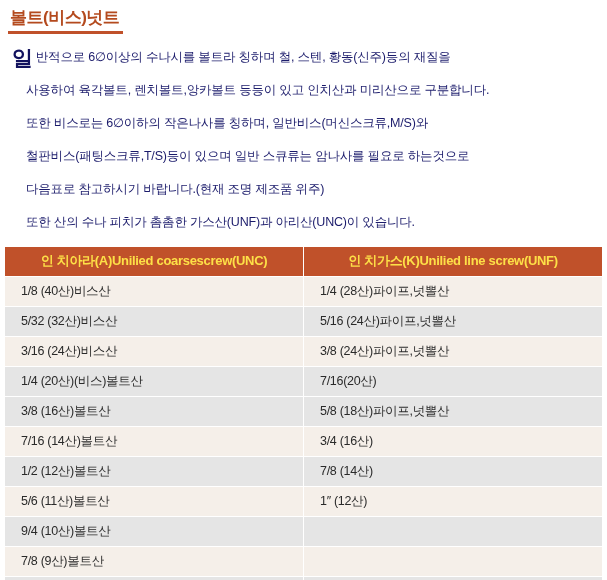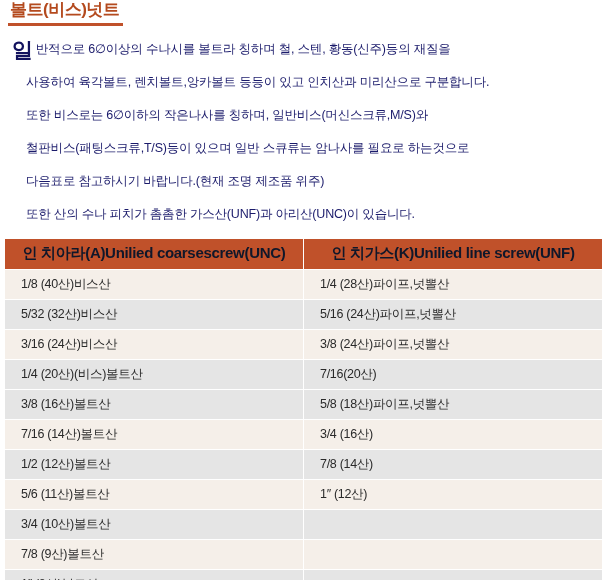--- a/index.html
+++ b/index.html
@@ -15,21 +15,21 @@
     overflow: hidden;
   }
   .page {
     position: relative;
     width: 607px;
     height: 580px;
     box-sizing: border-box;
   }
   
   .title-wrap {
-    padding: 0 0 0 8px;
+    padding: 8px 0 0 8px;
   }
   .title {
     display: inline-block;
     font-size: 17px;
     font-weight: bold;
     color: #b44a1e;
     letter-spacing: -0.5px;
     border-bottom: 3px solid #c0512a;
     padding: 0 4px 3px 2px;
     line-height: 20px;
@@ -60,22 +60,22 @@
     margin-top: 12px;
     padding: 0 4px;
   }
   table.spec {
     width: 100%;
     border-collapse: collapse;
     table-layout: fixed;
   }
   table.spec th {
     background: #c0512a;
-    color: #0f172a;
-    font-size: 15px;
+    color: #fde047;
+    font-size: 13px;
     font-weight: bold;
     text-align: center;
     padding: 5px 2px 6px 2px;
     letter-spacing: -0.3px;
     border: 1px solid #ffffff;
   }
   table.spec td {
     font-size: 12.5px;
     font-weight: normal;
     color: #2a2a2a;
@@ -148,21 +148,21 @@
         </tr>
         <tr class="row-even">
           <td>1/2 (12산)볼트산</td>
           <td>7/8 (14산)</td>
         </tr>
         <tr class="row-odd">
           <td>5/6 (11산)볼트산</td>
           <td>1″ (12산)</td>
         </tr>
         <tr class="row-even">
-          <td>3/4 (10산)볼트산</td>
+          <td>9/4 (10산)볼트산</td>
           <td class="empty"></td>
         </tr>
         <tr class="row-odd">
           <td>7/8 (9산)볼트산</td>
           <td class="empty"></td>
         </tr>
         <tr class="row-even">
           <td>1″ (8산)볼트산</td>
           <td class="empty"></td>
         </tr>

